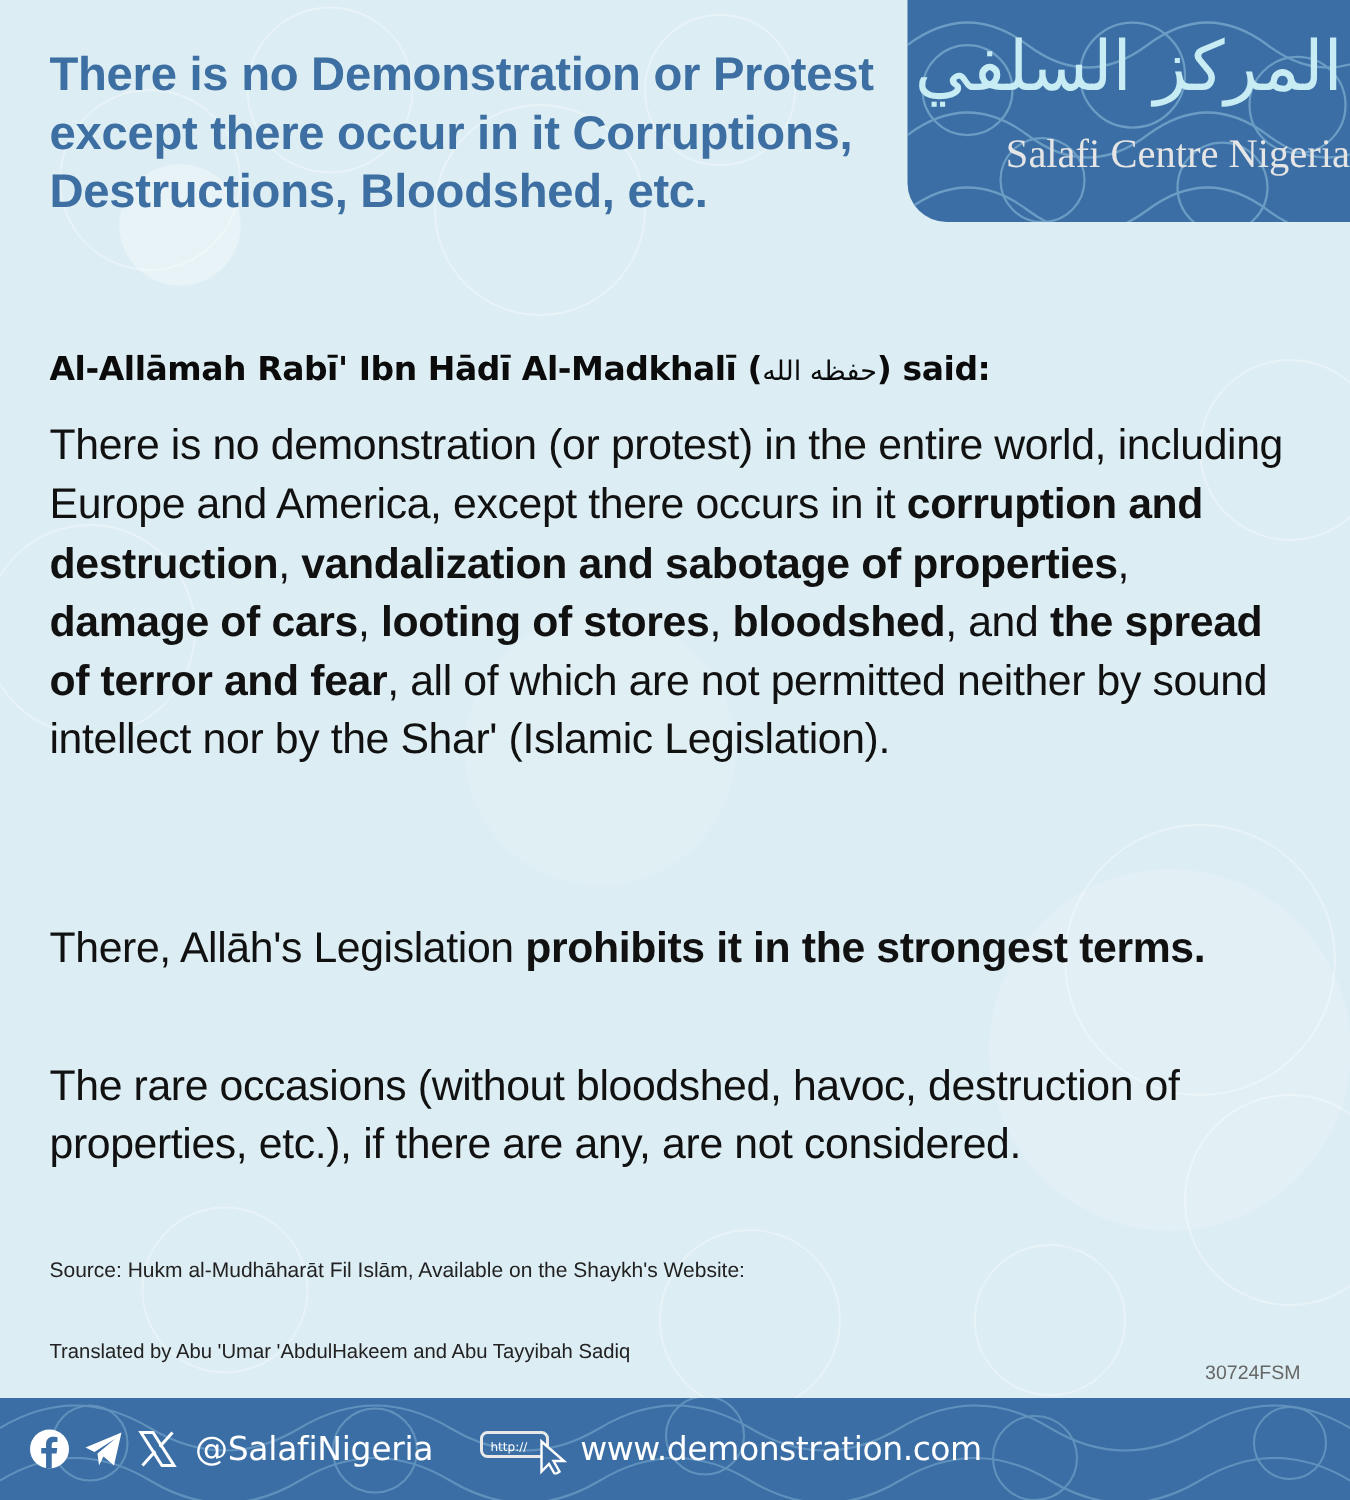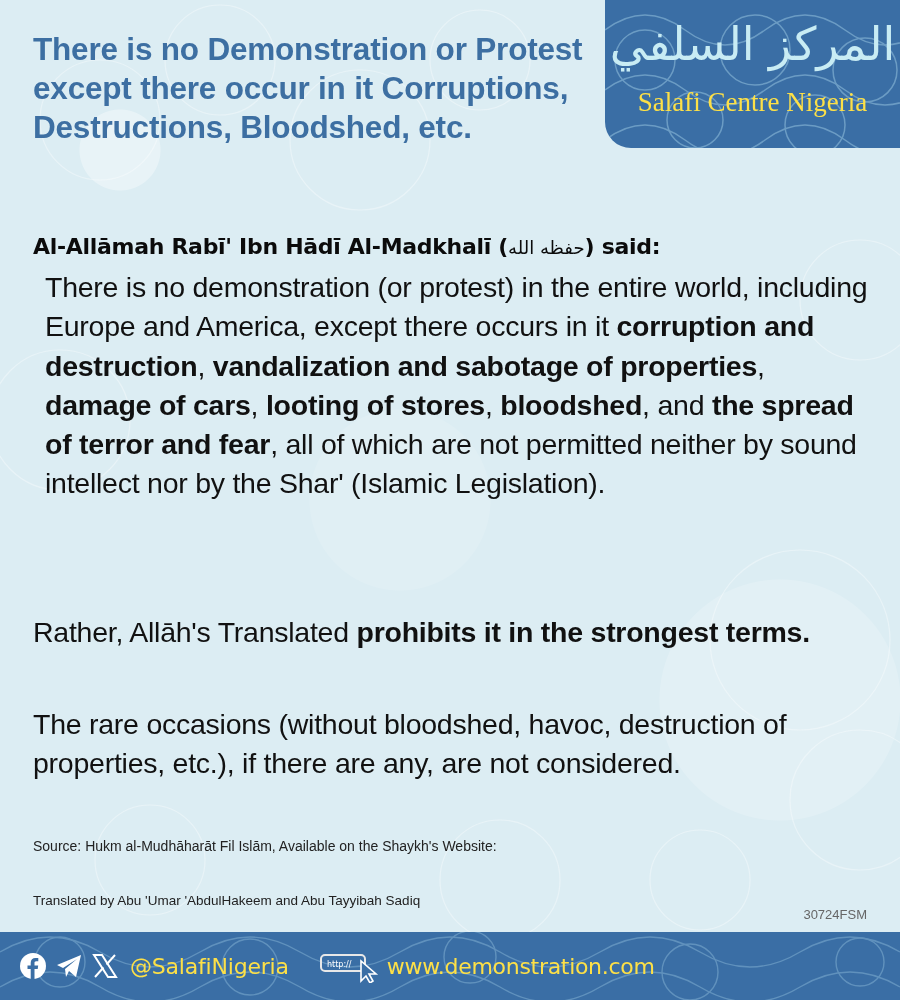--- a/index.html
+++ b/index.html
@@ -38,44 +38,44 @@
   .logo-arabic {
     position: absolute; left: 0; right: 0; top: 14px;
     text-align: center;
     font-family: "DejaVu Sans", sans-serif;
     font-size: 46px; line-height: 60px;
     color: #c8ecf4;
     direction: rtl;
   }
   .logo-english {
     position: absolute; left: 0; right: 0; top: 86px;
-    text-align: center;
+    text-align: right;
     font-family: "Liberation Serif", serif;
     font-size: 27px; line-height: 32px;
-    color: #fde047;
+    color: #e5e5e5;
   }
 
   .speaker {
     position: absolute; left: 33px; top: 232px; width: 850px;
     font-family: "DejaVu Sans", sans-serif;
     font-weight: 700; font-size: 22px; line-height: 30px;
     color: #0b0b0b;
     letter-spacing: -0.3px;
   }
   .speaker .ar { font-weight: 400; font-size: 18px; }
 
   .body-text {
     position: absolute; left: 33px; width: 830px;
     font-family: "Liberation Sans", sans-serif;
     font-size: 28.5px; line-height: 39.3px;
     color: #111;
     letter-spacing: -0.25px;
   }
   .body-text b { font-weight: 700; }
-  .p1 { top: 268px; margin-left: 12px; }
+  .p1 { top: 278px; }
   .p2 { top: 613px; }
   .p3 { top: 705px; }
 
   .source {
     position: absolute; left: 33px; top: 836px; width: 840px;
     font-size: 14px; line-height: 20px; color: #222;
   }
   .translator {
     position: absolute; left: 33px; top: 892px;
     font-size: 13.5px; line-height: 18px; color: #222;
@@ -88,21 +88,21 @@
   .footer {
     position: absolute; left: 0; top: 932px; width: 900px; height: 68px;
     background: #3a6ea5;
     overflow: hidden;
   }
   .footer svg.pat { position: absolute; inset: 0; opacity: 0.35; }
   .footer-row {
     position: absolute; left: 0; top: 0; width: 900px; height: 68px;
     display: flex; align-items: center;
     padding-left: 18px;
-    color: #fde047;
+    color: #ffffff;
     font-family: "DejaVu Sans", sans-serif;
     font-size: 22px;
   }
   .f-icon { display: inline-flex; width: 30px; height: 30px; align-items: center; justify-content: center; margin-right: 6px; }
   .handle { margin-left: 4px; margin-right: 30px; letter-spacing: -0.2px; }
   .phone { margin-right: 26px; letter-spacing: -0.2px; }
   .web-icon { width: 64px; height: 34px; margin-right: 4px; display: inline-flex; }
   .website { letter-spacing: -0.3px; }
 </style>
 </head>
@@ -147,21 +147,21 @@
 
 <div class="speaker">
   <span>Al-Allāmah Rabī' Ibn Hādī Al-Madkhalī (</span><span class="ar">حفظه الله</span><span>) said:</span>
 </div>
 
 <div class="body-text p1">
   <span>There is no demonstration (or protest) in the entire world, including Europe and America, except there occurs in it </span><b>corruption and destruction</b><span>, </span><b>vandalization and sabotage of properties</b><span>, </span><b>damage of cars</b><span>, </span><b>looting of stores</b><span>, </span><b>bloodshed</b><span>, and </span><b>the spread of terror and fear</b><span>, all of which are not permitted neither by sound intellect nor by the Shar' (Islamic Legislation).</span>
 </div>
 
 <div class="body-text p2">
-  <span>Rather, Allāh's Translated </span><b>prohibits it in the strongest terms.</b>
+  <span>There, Allāh's Legislation </span><b>prohibits it in the strongest terms.</b>
 </div>
 
 <div class="body-text p3">
   <span>The rare occasions (without bloodshed, havoc, destruction of properties, etc.), if there are any, are not considered.</span>
 </div>
 
 <div class="source">
   <div>Source: Hukm al-Mudhāharāt Fil Islām,  Available on the Shaykh's Website:</div>
 </div>
 

